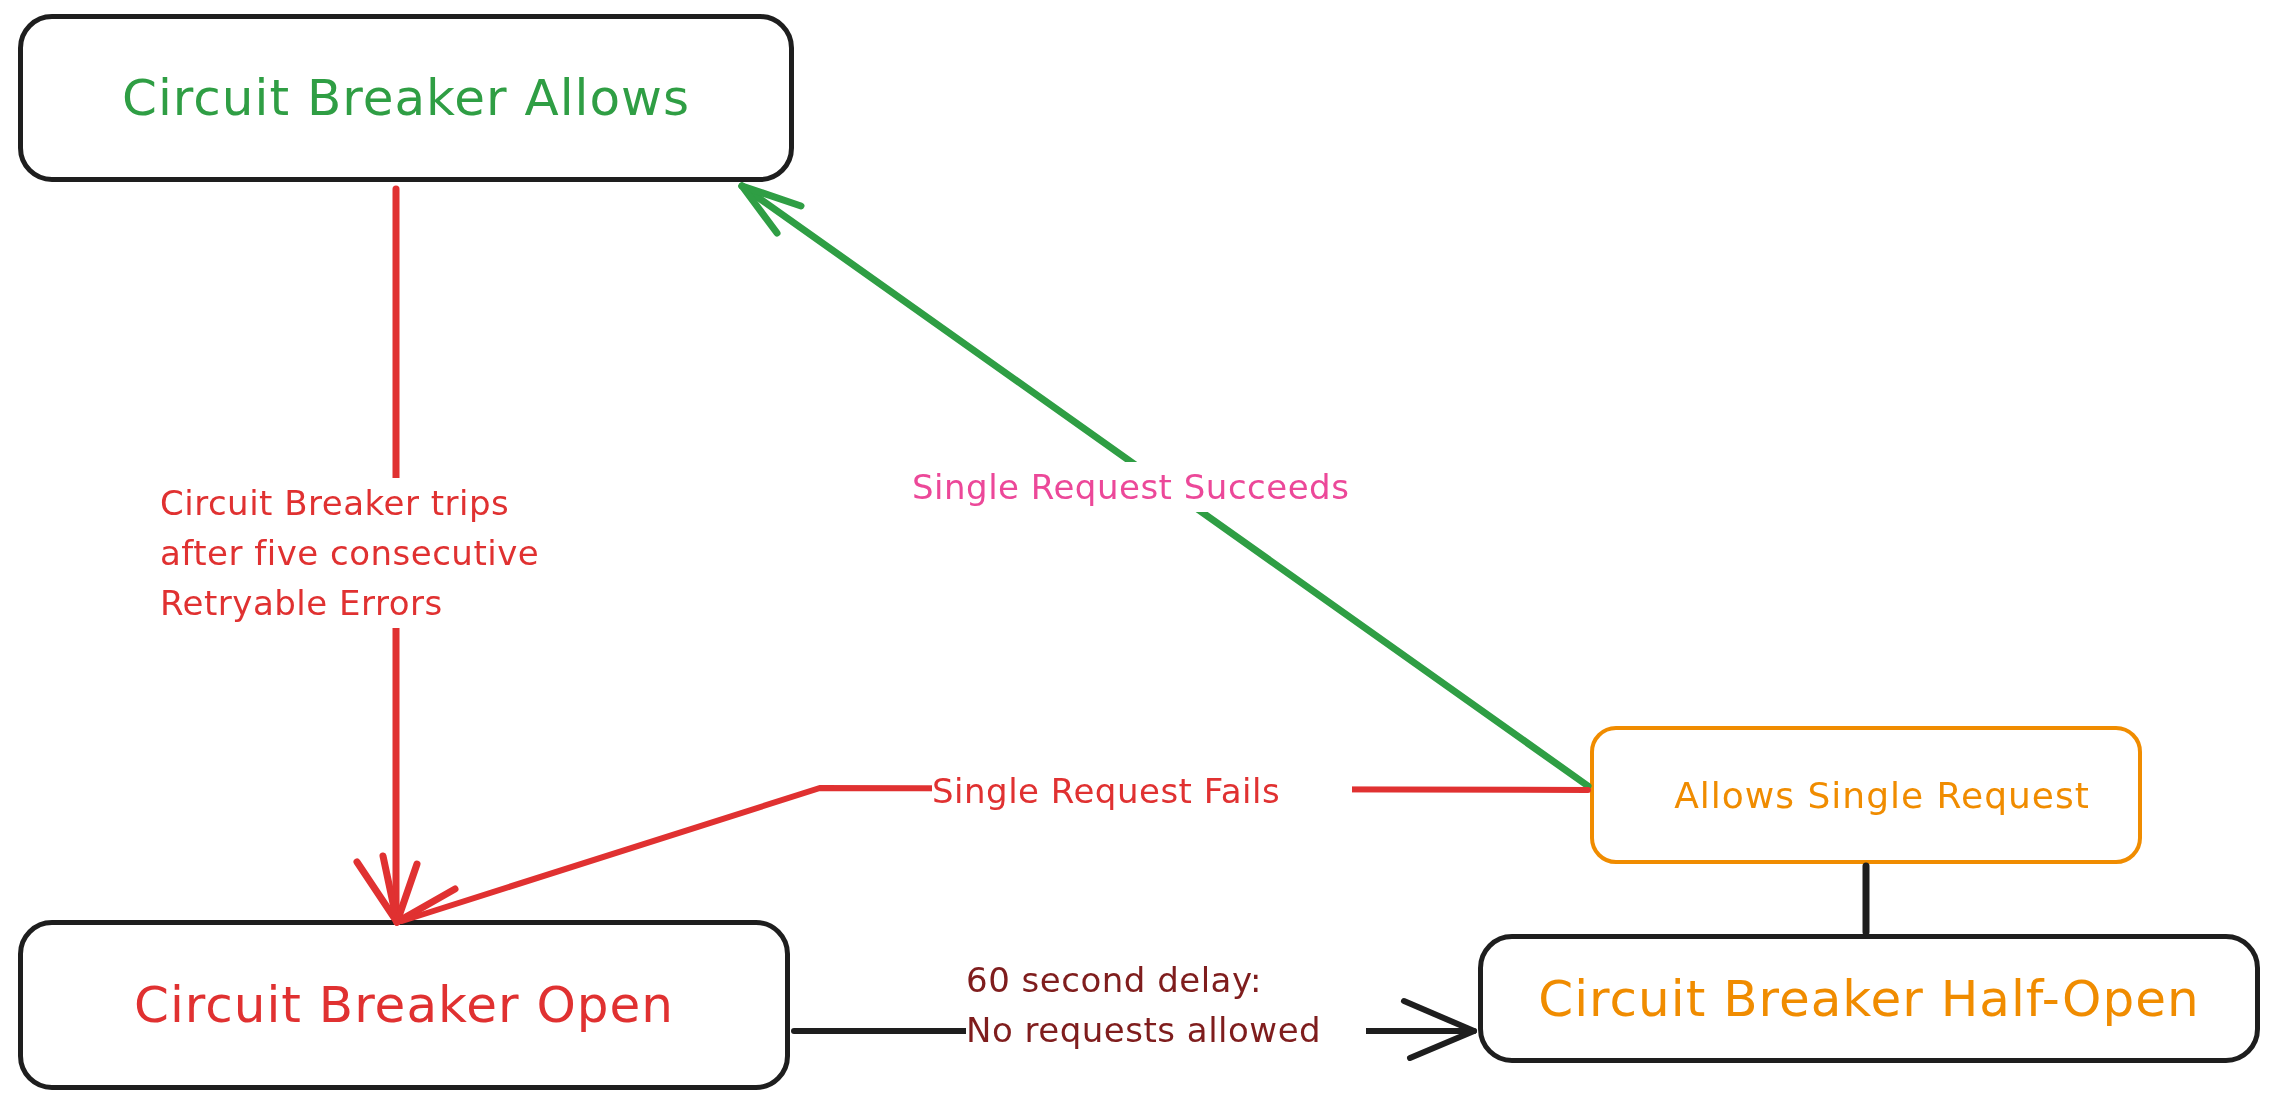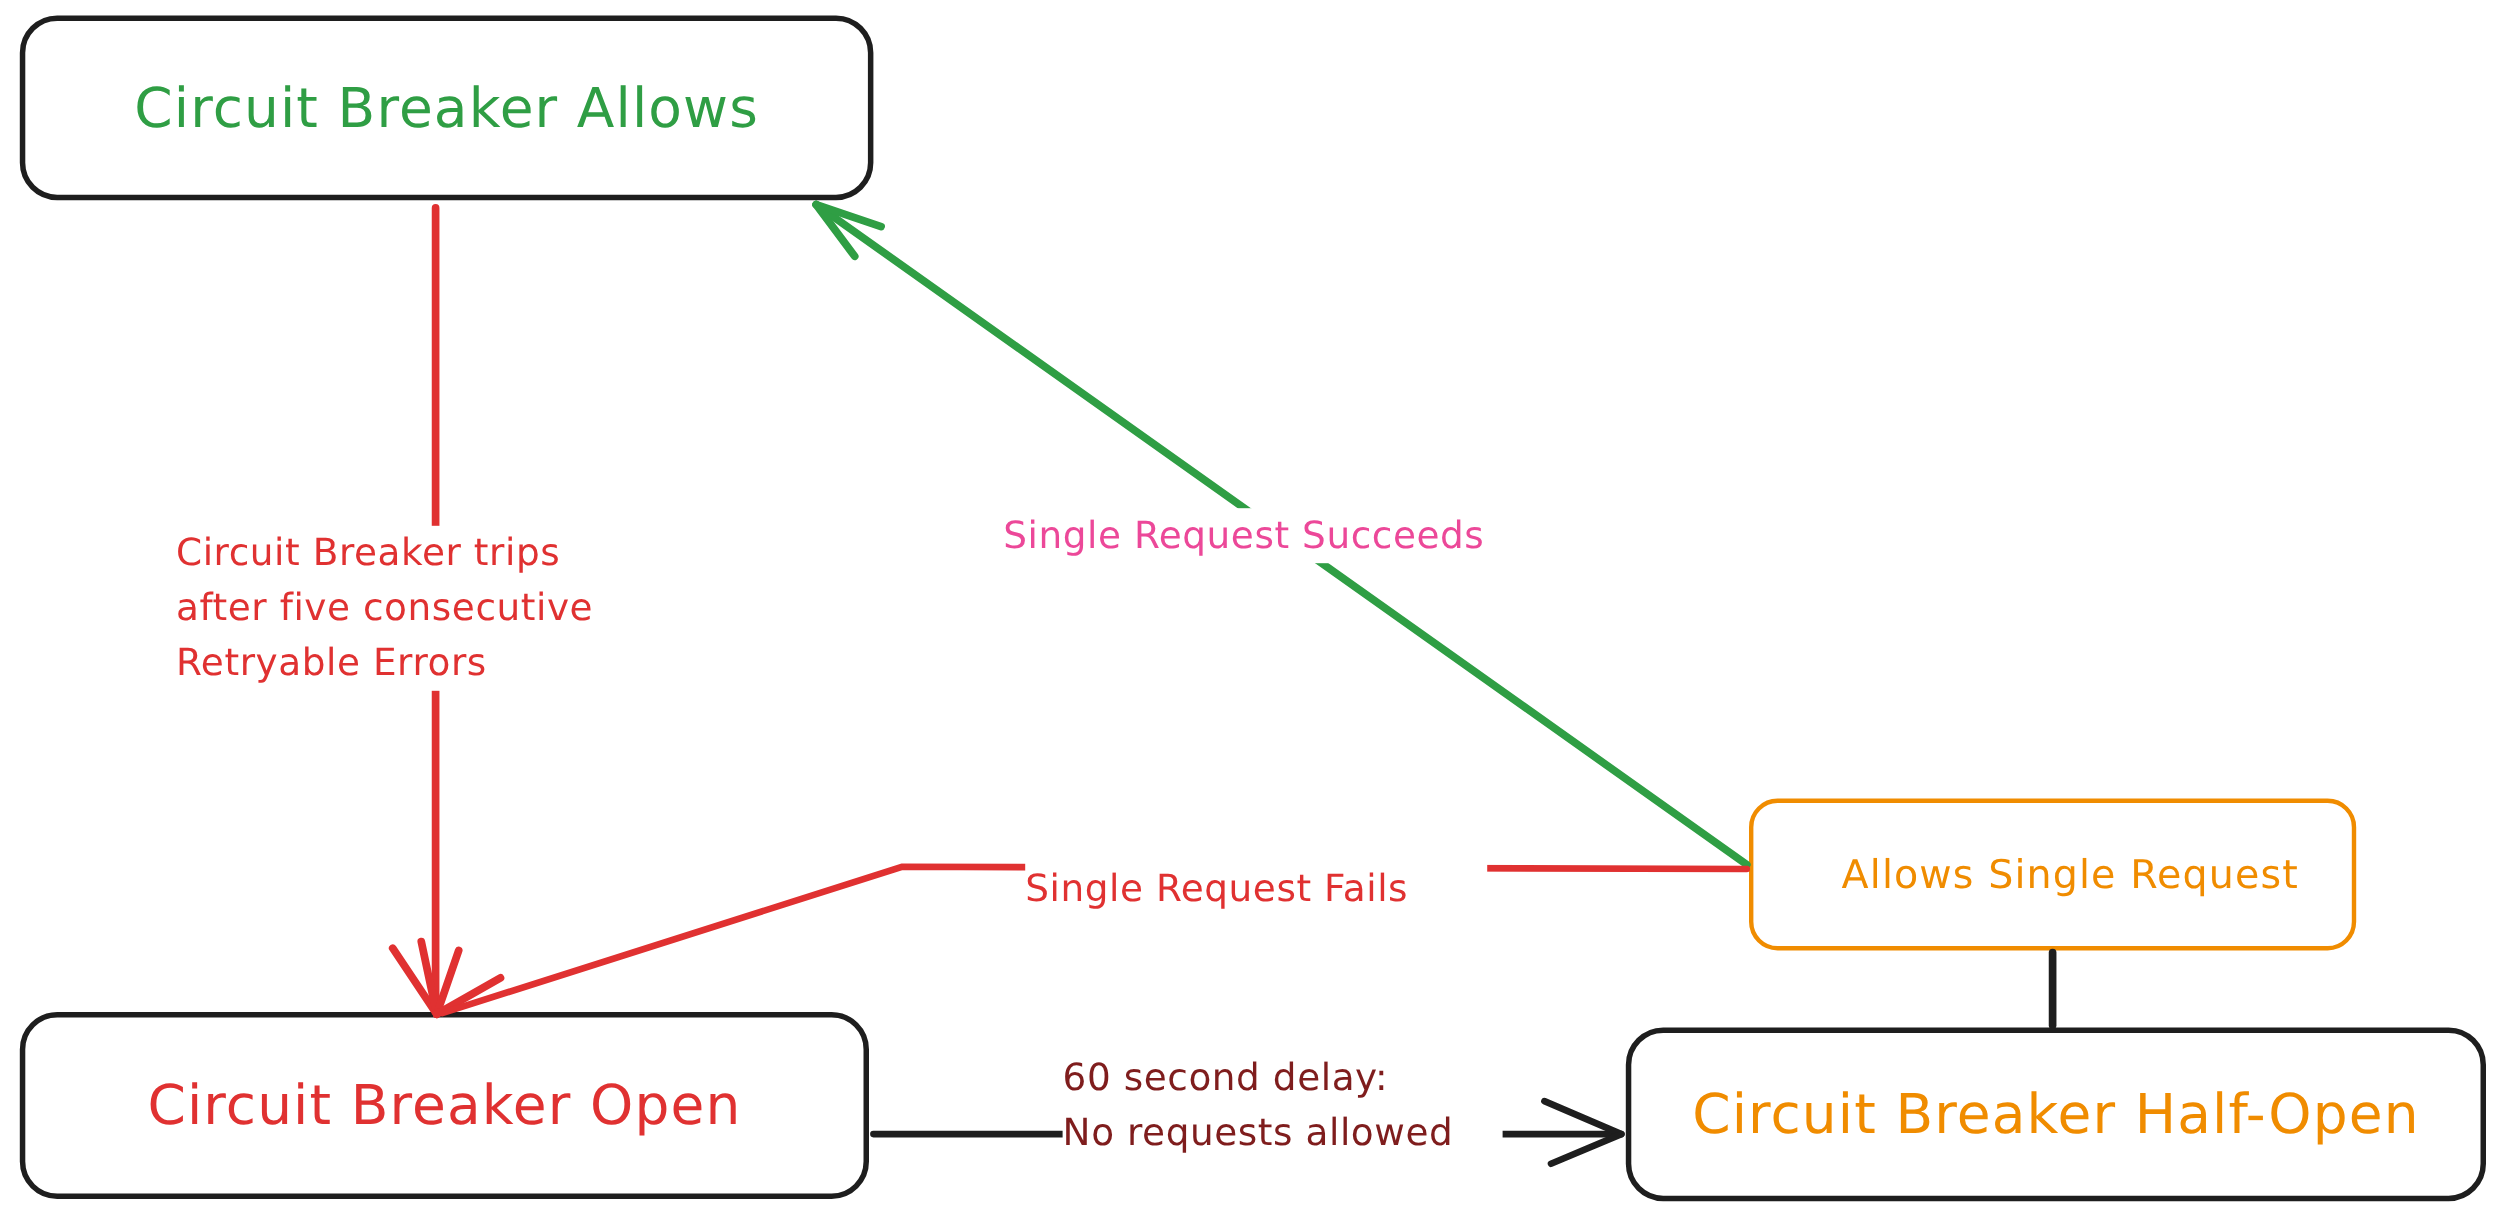--- a/index.html
+++ b/index.html
@@ -38,21 +38,21 @@
   }
   .node-title {
     font-size: 50px;
     letter-spacing: 1px;
     white-space: nowrap;
   }
   .node-closed   { left: 18px;   top: 14px;  width: 776px; height: 168px; }
   .node-closed   .node-title { color: #2f9e44; }
   .node-open     { left: 18px;   top: 920px; width: 772px; height: 170px; text-align: center; }
   .node-open     .node-title { color: #e03131; }
-  .node-halfopen { left: 1478px; top: 934px; width: 782px; height: 158px; }
+  .node-halfopen { left: 1478px; top: 934px; width: 782px; height: 129px; }
   .node-halfopen .node-title { color: #f08c00; }
   .node-allows {
     left: 1590px; top: 726px; width: 552px; height: 138px;
     border: 4px solid #f08c00;
     border-radius: 26px;
     padding-left: 32px;
   }
   .node-allows .node-title {
     color: #f08c00;
     font-size: 36px;
@@ -71,21 +71,20 @@
     left: 160px; top: 478px; width: 480px;
     color: #e03131;
   }
   .label-succeeds {
     left: 912px; top: 462px; width: 500px;
     color: #ec4899;
   }
   .label-fails {
     left: 932px; top: 766px; width: 420px;
     color: #e03131;
-    margin-top: 17px;
   }
   .label-delay {
     left: 966px; top: 955px; width: 400px;
     color: #7f1d1d;
   }
   .edge-label span { display: block; }
 </style>
 </head>
 <body>
 

